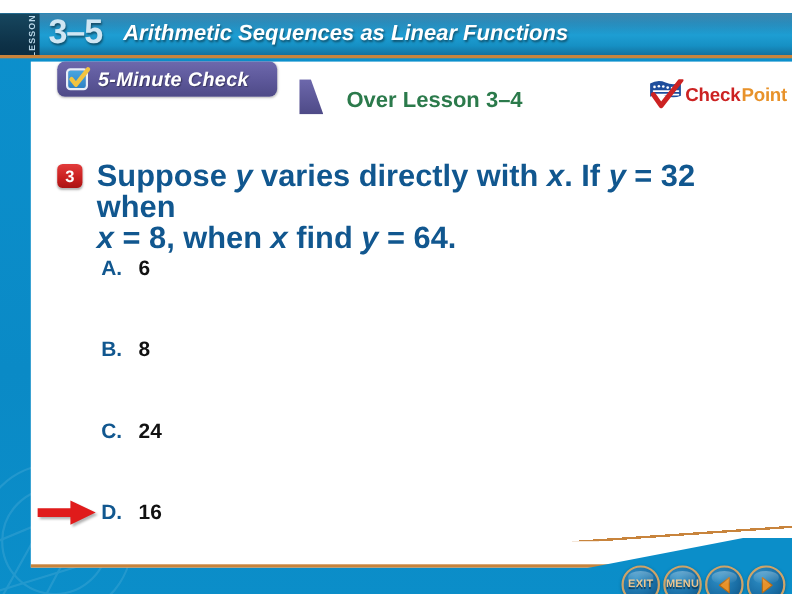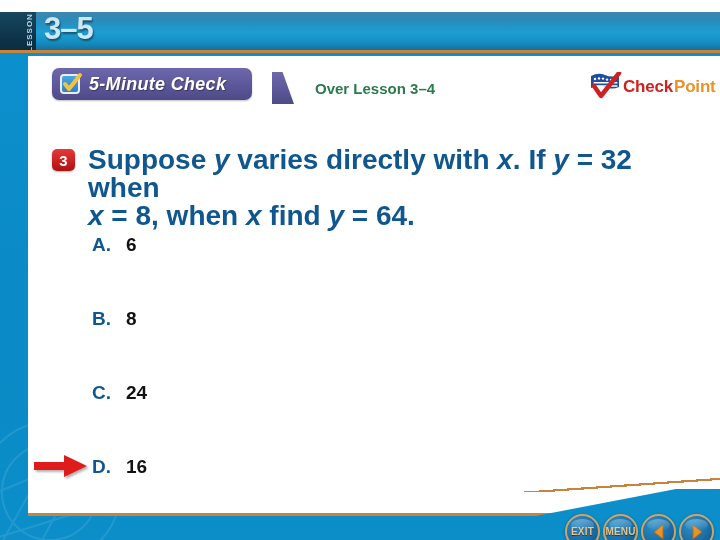--- a/index.html
+++ b/index.html
@@ -132,21 +132,21 @@
     right: 0;
     bottom: 27px;
     width: 200px;
     height: 14px;
     background: linear-gradient(to bottom right, transparent 49.3%, #c8843c 49.3%, #c8843c 57%, transparent 57%);
   }
 
   
   .check-badge {
     position: absolute;
-    left: 52px; top: 56px;
+    left: 52px; top: 44px;
     height: 32px;
     padding: 0 26px 0 8px;
     background: linear-gradient(180deg, #6d68ac 0%, #5c5799 55%, #4e4a87 100%);
     border-radius: 7px;
     display: flex;
     align-items: center;
     gap: 9px;
     box-shadow: 0 1px 2px rgba(0,0,0,.25);
   }
   .check-box-icon {
@@ -171,21 +171,21 @@
   .banner-tail {
     position: absolute;
     left: 272px; top: 60px;
     width: 22px; height: 32px;
     background: linear-gradient(180deg, #6d68ac 0%, #4e4a87 100%);
     clip-path: polygon(0 0, 48% 0, 100% 100%, 0 100%);
   }
   .over-lesson {
     position: absolute;
     left: 315px; top: 68px;
-    font-size: 15px;
+    font-size: 20px;
     font-weight: bold;
     color: #2b7a4b;
     white-space: nowrap;
     font-family: "Liberation Sans", sans-serif;
   }
 
   
   .checkpoint-logo {
     position: absolute;
     left: 588px; top: 60px;
@@ -312,20 +312,21 @@
       <circle cx="90" cy="230" r="70"></circle>
       <circle cx="90" cy="230" r="48"></circle>
     </g>
   </svg>
 
   <div class="header">
     <div class="header-sheen"></div>
     <div class="lesson-tab"></div>
     <div class="lesson-word">LESSON</div>
     <div class="lesson-num">3–5</div>
+    <div class="header-title">Arithmetic Sequences as Linear Functions</div>
   </div>
 
   <div class="content-panel"></div>
 
   <div class="banner-tail"></div>
   <div class="check-badge">
     <span class="check-box-icon">
       <svg width="26" height="26" viewBox="0 0 26 26">
         <path d="M6 13 L10 18 L21 4" stroke="#f2c340" stroke-width="4" fill="none" stroke-linecap="round" stroke-linejoin="round"></path>
       </svg>

